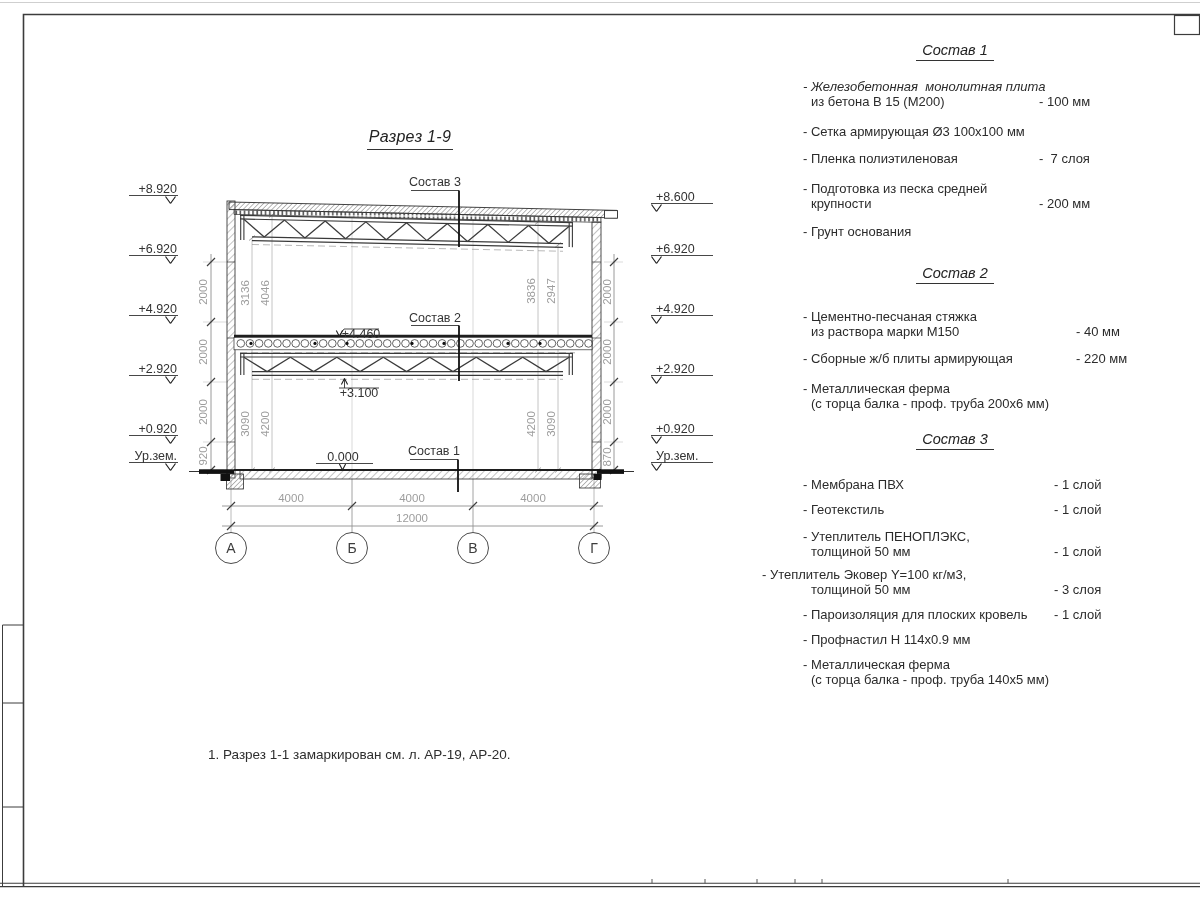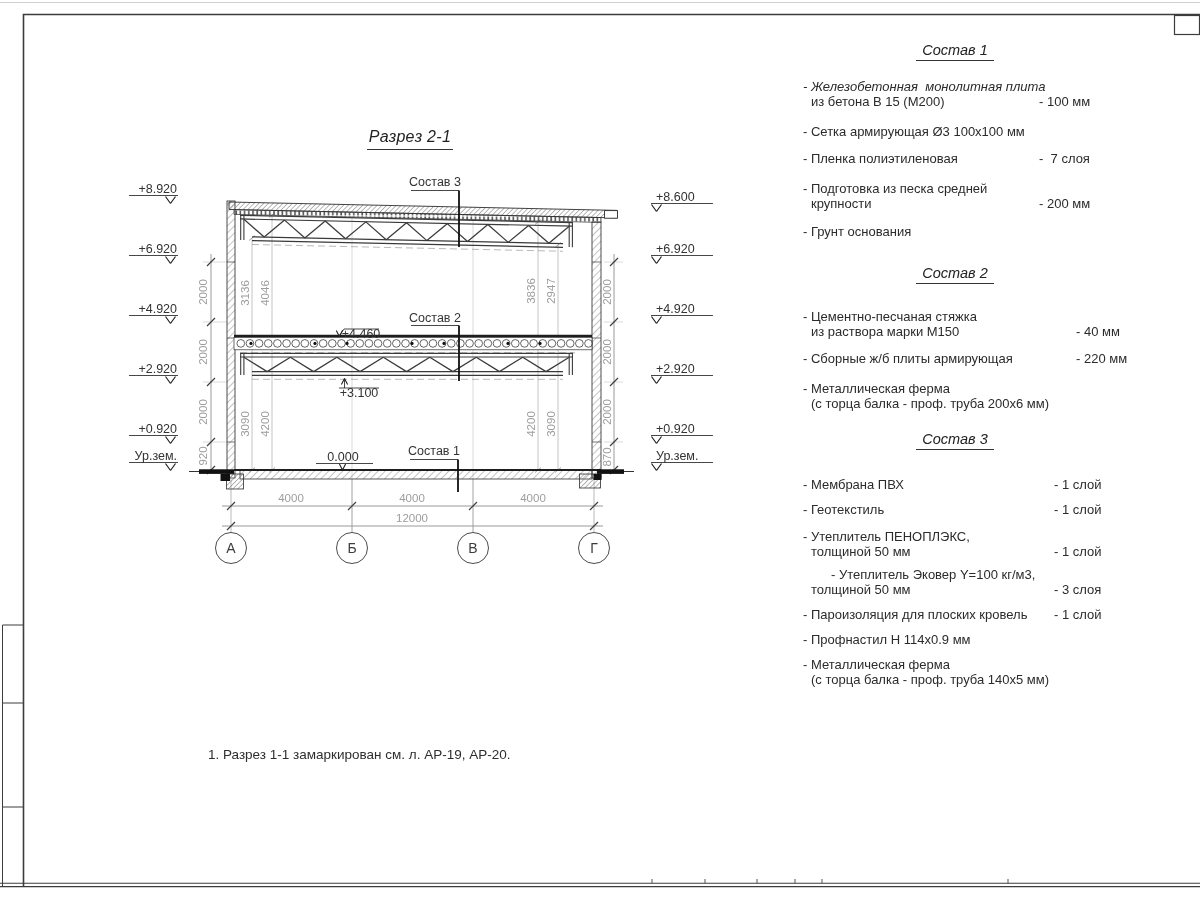--- a/index.html
+++ b/index.html
@@ -243,21 +243,21 @@
     <path d="M651,203.5 H713 M651,255.5 H713 M651,315.5 H713 M651,375.5 H713 M651,435.5 H713 M651,462.5 H713" stroke="#333" stroke-width="0.9" fill="none"></path>
     <path d="M651.5,204.5 L656.5,211.5 M661.5,204.5 L656.5,211.5
              M651.5,256.5 L656.5,263.5 M661.5,256.5 L656.5,263.5
              M651.5,316.5 L656.5,323.5 M661.5,316.5 L656.5,323.5
              M651.5,376.5 L656.5,383.5 M661.5,376.5 L656.5,383.5
              M651.5,436.5 L656.5,443.5 M661.5,436.5 L656.5,443.5
              M651.5,463.5 L656.5,470.5 M661.5,463.5 L656.5,470.5" stroke="#222" stroke-width="1.2" fill="none"></path>
   </g>
 </svg>
 
-<div class="title">Разрез 2-1</div>
+<div class="title">Разрез 1-9</div>
 <div class="note">1. Разрез 1-1 замаркирован см. л. АР-19, АР-20.</div>
 <div id="labels">
       <div class="lbl" style="left: 435px; top: 182px;">Состав 3</div>
       <div class="lbl" style="left: 435px; top: 318px;">Состав 2</div>
       <div class="lbl" style="left: 434px; top: 451px;">Состав 1</div>
       <div class="lbl" style="left: 361px; top: 334px;">+4.460</div>
       <div class="lbl" style="left: 359px; top: 393px;">+3.100</div>
       <div class="lbl" style="left: 343px; top: 457px;">0.000</div>
       <div class="lbl anc-r" style="left: 177px; top: 189px;">+8.920</div>
       <div class="lbl anc-r" style="left: 177px; top: 249px;">+6.920</div>
@@ -317,21 +317,21 @@
       <div class="spec-line" style="left: 803px; top: 382px;">- Металлическая ферма</div>
       <div class="spec-line" style="left: 811px; top: 397px;">(с торца балка - проф. труба 200х6 мм)</div>
       <div class="spec-head" style="left: 916px; top: 431px;">Состав 3</div>
       <div class="spec-line" style="left: 803px; top: 478px;">- Мембрана ПВХ</div>
       <div class="spec-val" style="left: 1054px; top: 478px;">- 1 слой</div>
       <div class="spec-line" style="left: 803px; top: 503px;">- Геотекстиль</div>
       <div class="spec-val" style="left: 1054px; top: 503px;">- 1 слой</div>
       <div class="spec-line" style="left: 803px; top: 530px;">- Утеплитель ПЕНОПЛЭКС,</div>
       <div class="spec-line" style="left: 811px; top: 545px;">толщиной 50 мм</div>
       <div class="spec-val" style="left: 1054px; top: 545px;">- 1 слой</div>
-      <div class="spec-line" style="left: 831px; top: 568px;">- Утеплитель Эковер Y=100 кг/м3,</div>
+      <div class="spec-line" style="left: 762px; top: 568px;">- Утеплитель Эковер Y=100 кг/м3,</div>
       <div class="spec-line" style="left: 811px; top: 583px;">толщиной 50 мм</div>
       <div class="spec-val" style="left: 1054px; top: 583px;">- 3 слоя</div>
       <div class="spec-line" style="left: 803px; top: 608px;">- Пароизоляция для плоских кровель</div>
       <div class="spec-val" style="left: 1054px; top: 608px;">- 1 слой</div>
       <div class="spec-line" style="left: 803px; top: 633px;">- Профнастил Н 114х0.9 мм</div>
       <div class="spec-line" style="left: 803px; top: 658px;">- Металлическая ферма</div>
       <div class="spec-line" style="left: 811px; top: 673px;">(с торца балка - проф. труба 140х5 мм)</div>
     </div>
 
 </div>

